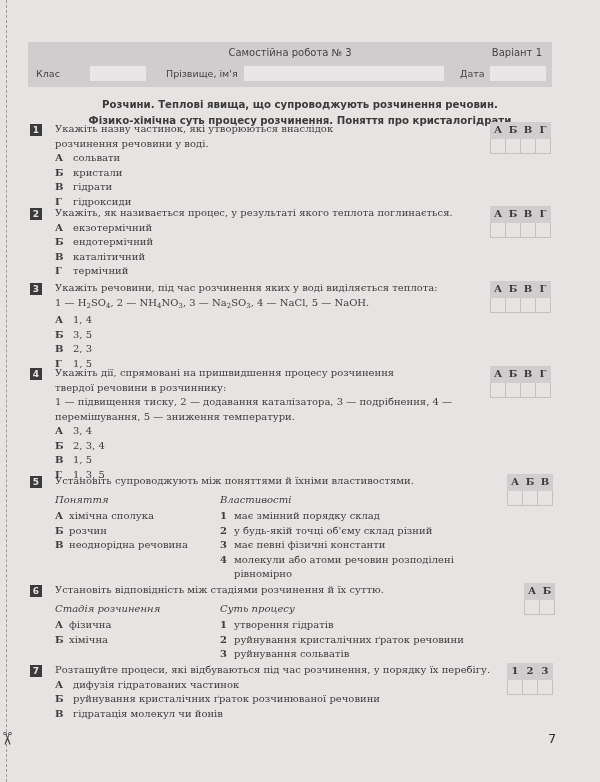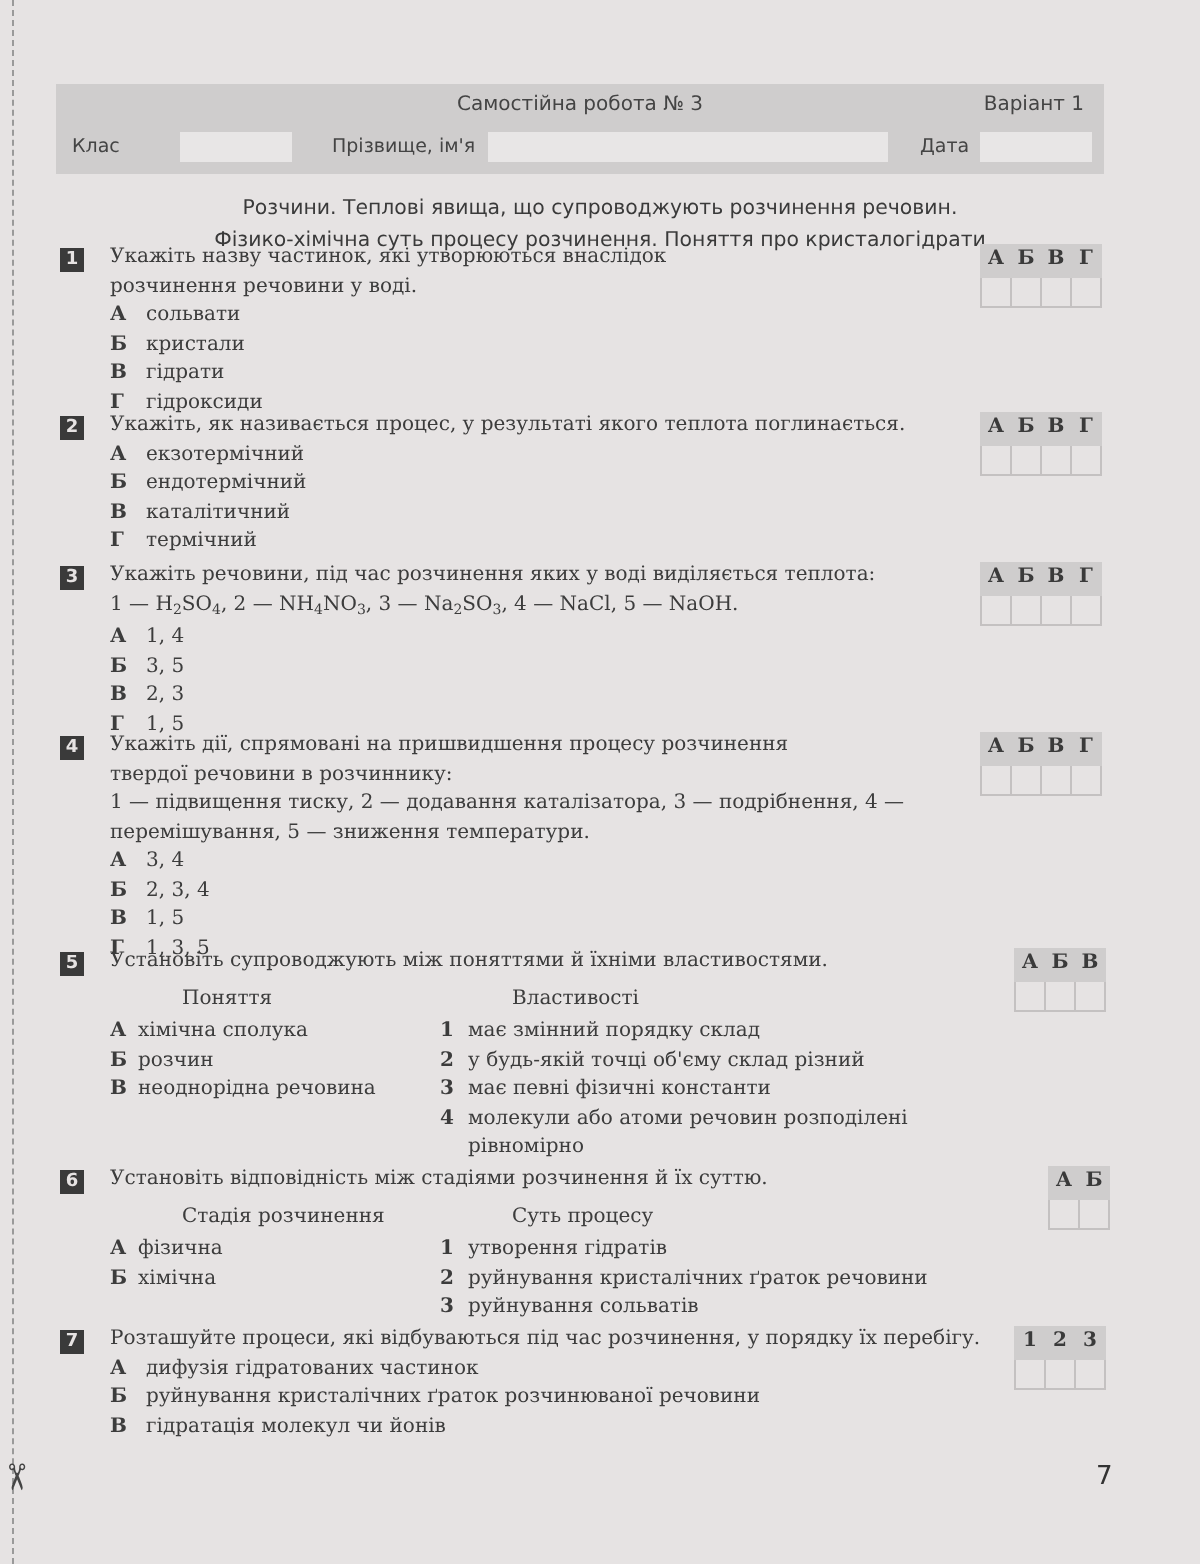--- a/index.html
+++ b/index.html
@@ -26,21 +26,21 @@
       font-size: 10px; color: #444;
     }
     .header-box .title {
       position: absolute; left: 0; right: 0; top: 5px; text-align: center; font-size: 10px;
     }
     .header-box .variant { position: absolute; right: 10px; top: 5px; font-size: 10px; }
     .header-box .lbl { position: absolute; top: 26px; font-size: 9.5px; text-align: right; }
     .header-box .field { position: absolute; top: 24px; height: 15px; background: #e8e6e6; }
     .topic {
       position: absolute; left: 0; right: 0; top: 97px; text-align: center;
-      font-family: "DejaVu Sans", sans-serif; font-weight: normal; font-size: 10.2px; color: #3a3a3a;
+      font-family: "DejaVu Sans", sans-serif; font-weight: bold; font-size: 10.2px; color: #3a3a3a;
       line-height: 16px;
     }
     .q { position: absolute; left: 30px; width: 530px; font-size: 10px; line-height: 14.5px; color: #3c3c3c; }
     .q .num {
       position: absolute; left: 0; top: 2px; width: 12px; height: 12px;
       background: #3a3a3a; color: #e6e3e3; font-family: "DejaVu Sans", sans-serif;
       font-size: 9px; font-weight: bold; text-align: center; line-height: 12px;
     }
     .q .stem { margin-left: 25px; width: 430px; }
     .q .opt { margin-left: 25px; }
@@ -49,21 +49,21 @@
       position: absolute; top: 0; border-collapse: collapse;
     }
     .grid td {
       width: 15px; height: 15px; border: 1px solid #c4c1c1; text-align: center;
       font-size: 10px; font-weight: bold; color: #3a3a3a; padding: 0;
     }
     .grid tr.hdr td { background: #cfcdcd; border-color: #cfcdcd; }
     .cols { display: flex; margin-left: 25px; margin-top: 4px; }
     .cols .colA { width: 165px; }
     .cols .colB { width: 260px; }
-    .cols .head { margin-bottom: 2px; margin-left: 36px; }
+    .cols .head { font-style: italic; margin-bottom: 2px; }
     .cols .row { display: flex; }
     .cols .row .k { width: 14px; font-weight: bold; flex-shrink: 0; }
     .pageno {
       position: absolute; left: 548px; top: 731px; font-family: "DejaVu Sans", sans-serif;
       font-size: 13px; color: #333;
     }
     sub { font-size: 7px; vertical-align: -2px; }
   </style>
 </head>
 <body>

